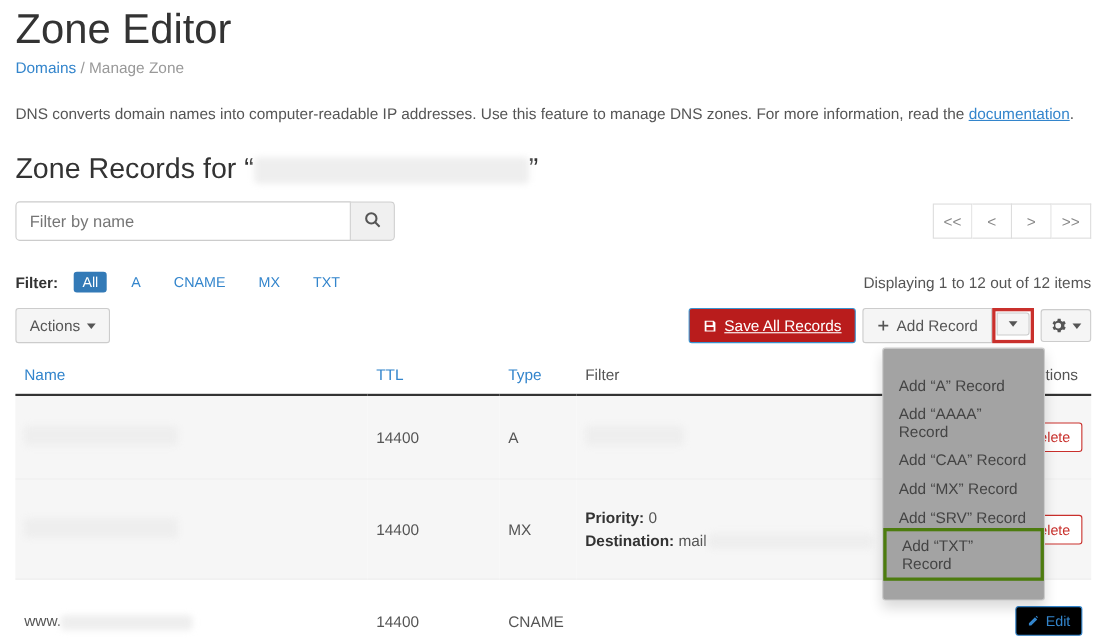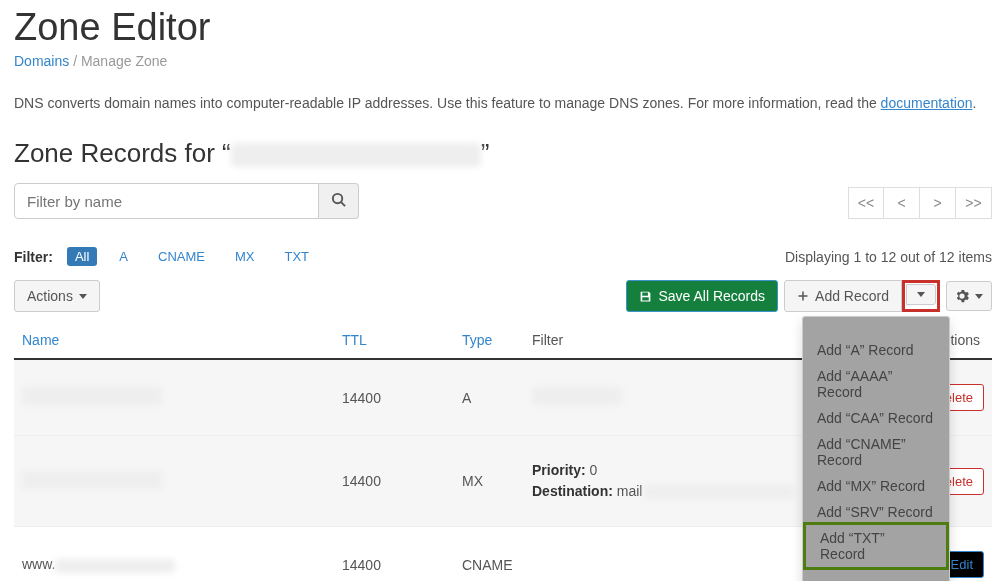--- a/index.html
+++ b/index.html
@@ -5,37 +5,37 @@
 * { box-sizing: border-box; margin: 0; padding: 0; }
 body { font-family: -apple-system, BlinkMacSystemFont, "Segoe UI", Arial, sans-serif; font-size: 14px; color: #555; background: #fff; padding: 0 14px; width: 1006px; }
 h1 { font-size: 38px; font-weight: 300; color: #333; margin-top: 6px; }
 h2 { font-size: 26px; font-weight: 300; color: #333; margin-top: 24px; margin-bottom: 14px; }
 .breadcrumb { margin-top: 4px; font-size: 14px; color: #999; }
 .breadcrumb a { color: #3385cc; text-decoration: none; }
 .desc { margin-top: 24px; line-height: 1.5; color: #555; }
 .desc a { color: #3385cc; text-decoration: underline; }
 .redacted { display: inline-block; background: #eee; border-radius: 4px; filter: blur(3px); height: 18px; }
 .redacted.title { width: 250px; height: 24px; vertical-align: middle; }
-.controls-row { display: flex; align-items: flex-end; justify-content: space-between; }
+.controls-row { display: flex; align-items: center; justify-content: space-between; }
 .search-group { display: flex; }
 .search-input { width: 305px; height: 36px; padding: 0 12px; border: 1px solid #ccc; border-radius: 4px 0 0 4px; font-size: 15px; color: #777; outline: none; }
 .search-btn { width: 40px; height: 36px; border: 1px solid #ccc; border-left: none; background: #f0f0f0; border-radius: 0 4px 4px 0; cursor: pointer; font-size: 15px; color: #555; }
 .pager { display: flex; }
 .pager-btn { width: 36px; height: 32px; border: 1px solid #ddd; background: #fff; color: #888; cursor: pointer; font-size: 14px; display: flex; align-items: center; justify-content: center; }
 .pager-btn + .pager-btn { border-left: none; }
 .filter-row { display: flex; align-items: center; justify-content: space-between; margin-top: 28px; }
 .filter-left { display: flex; align-items: center; gap: 14px; }
 .filter-label { font-weight: bold; color: #333; }
 .filter-pill { padding: 2px 8px; font-size: 13px; cursor: pointer; border-radius: 3px; }
 .filter-pill.active { background: #337ab7; color: #fff; }
 .filter-pill.inactive { color: #3385cc; }
 .displaying { color: #555; font-size: 14px; }
 .actions-row { display: flex; align-items: center; justify-content: space-between; margin-top: 14px; position: relative; }
 .btn { display: inline-flex; align-items: center; gap: 6px; padding: 7px 12px; font-size: 14px; border: 1px solid #ccc; background: #f5f5f5; color: #555; border-radius: 3px; cursor: pointer; }
-.btn.primary { background: #15803d; color: #fff; border-color: #3a93cf; }
+.btn.primary { background: #b91c1c; color: #fff; border-color: #3a93cf; text-decoration: underline; }
 .btn.sm { padding: 5px 10px; font-size: 13px; }
 .btn.outline-blue { background: #000000; border-color: #3385cc; color: #3385cc; }
 .btn.outline-red { background: #fff; border-color: #c9302c; color: #c9302c; }
 .btn-group { display: flex; }
 .btn-group .btn { border-radius: 0; }
 .btn-group .btn:first-child { border-radius: 3px 0 0 3px; }
 .btn-group .btn:last-child { border-radius: 0 3px 3px 0; }
 .caret { display: inline-block; width: 0; height: 0; border-left: 4px solid transparent; border-right: 4px solid transparent; border-top: 5px solid #555; vertical-align: middle; }
 .right-actions { display: flex; gap: 6px; align-items: center; }
 .highlight-box { border: 3px solid #c9302c; padding: 1px; }
@@ -143,21 +143,20 @@
           </svg>
       </span>
       <span class="caret"></span>
     </button>
   </div>
 
   <div class="dropdown-menu">
     <div class="dropdown-item">Add “A” Record</div>
     <div class="dropdown-item">Add “AAAA” Record</div>
     <div class="dropdown-item">Add “CAA” Record</div>
-    <div class="dropdown-item">Add “CNAME” Record</div>
     <div class="dropdown-item">Add “MX” Record</div>
     <div class="dropdown-item">Add “SRV” Record</div>
     <div class="dropdown-item highlighted">Add “TXT” Record</div>
   </div>
 </div>
 
 <table class="table">
   <thead>
     <tr>
       <th style="width:320px;">Name</th>

